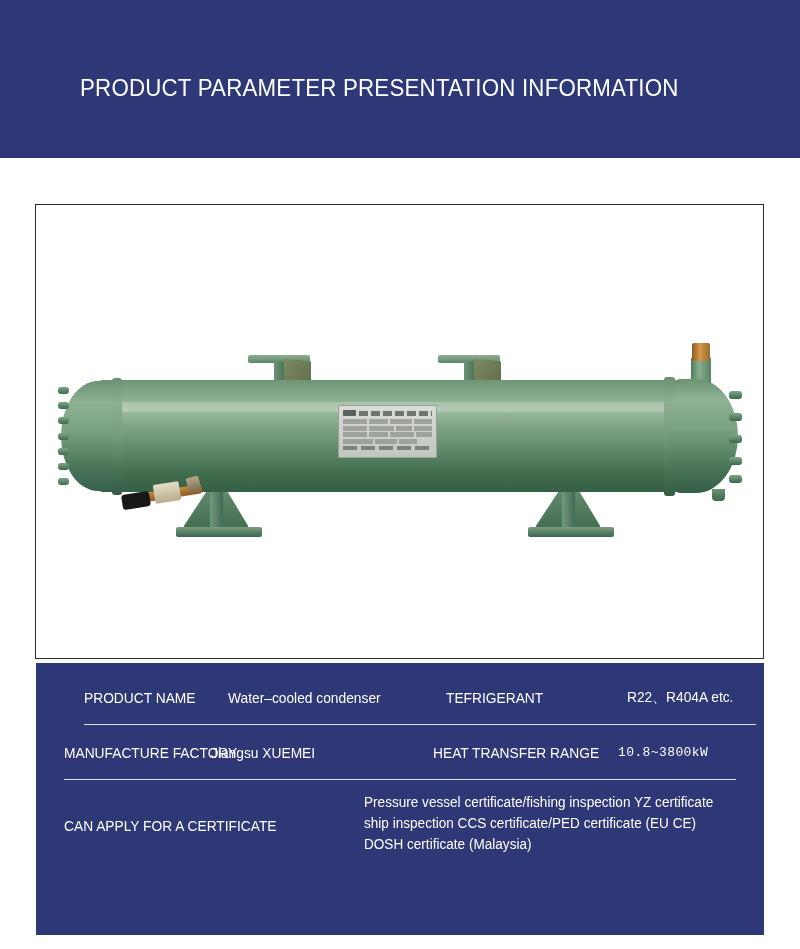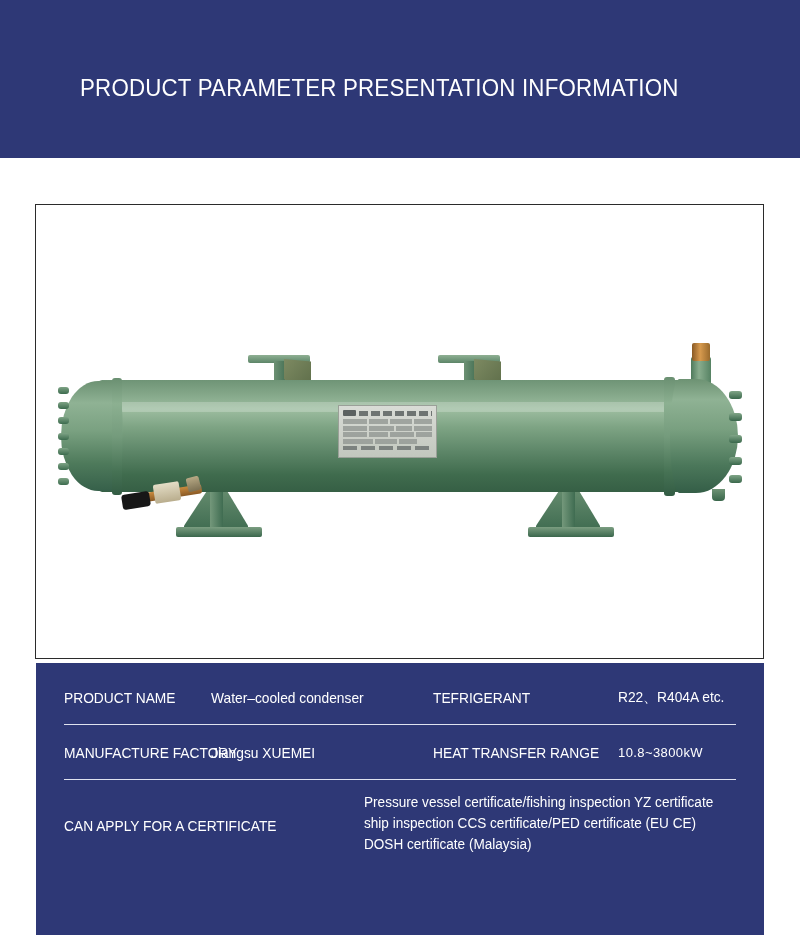--- a/index.html
+++ b/index.html
@@ -365,37 +365,37 @@
   }
   .spec-row .sep {
     position: absolute;
     left: 28px;
     bottom: 0;
     width: 672px;
     height: 1px;
     background: #dfe2ef;
   }
   .row-1, .row-2, .row-3 { height: 55px; }
-  .row-1 { margin-top: 7px; }
+  .row-1 { margin-top: 7px; margin-left: 20px; }
   .row-4 { height: 90px; align-items: flex-start; padding-top: 12px; }
 
   .lbl {
     font-size: 14.5px;
     white-space: nowrap;
     transform: scaleX(0.95);
     transform-origin: left center;
   }
   .val {
     font-size: 14.5px;
     white-space: nowrap;
     transform: scaleX(0.95);
     transform-origin: left center;
   }
   .val-mono {
-    font-family: Liberation Sans, sans-serif;
+    font-family: Liberation Mono, monospace;
     font-size: 13px;
     letter-spacing: 0.4px;
     white-space: nowrap;
   }
 
   .c-label-1 { width: 147px; }
   .c-value-1 { width: 222px; }
   .c-label-2 { width: 185px; }
   .c-value-2 { width: 140px; }
 

